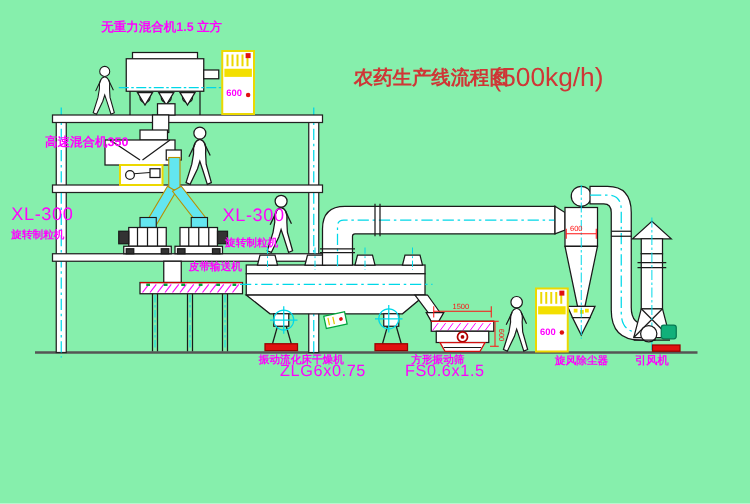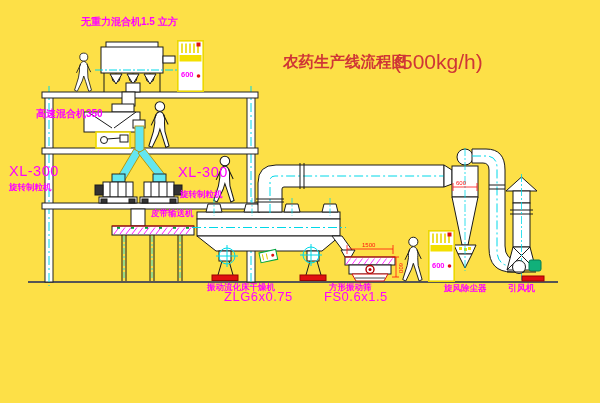--- a/index.html
+++ b/index.html
@@ -1,16 +1,16 @@
 <!DOCTYPE html>
 <html><head>
 <meta charset="utf-8">
 <style>
   html,body{margin:0;padding:0;background:#fff;}
-  #stage{position:relative;width:600px;height:403px;background:#fde047;overflow:hidden;
+  #stage{position:relative;width:600px;height:403px;background:#86efac;overflow:hidden;
          font-family:"Liberation Sans", sans-serif;}
   svg text{font-family:"Liberation Sans", sans-serif;}
   .mag{fill:#ff00ff;font-weight:bold;}
   .model{fill:#ff00ff;font-weight:normal;letter-spacing:0.5px;}
   .dim{fill:#ff1010;font-weight:normal;}
   .ttl{fill:#cf3636;}
 </style>
 </head>
 <body>
 

